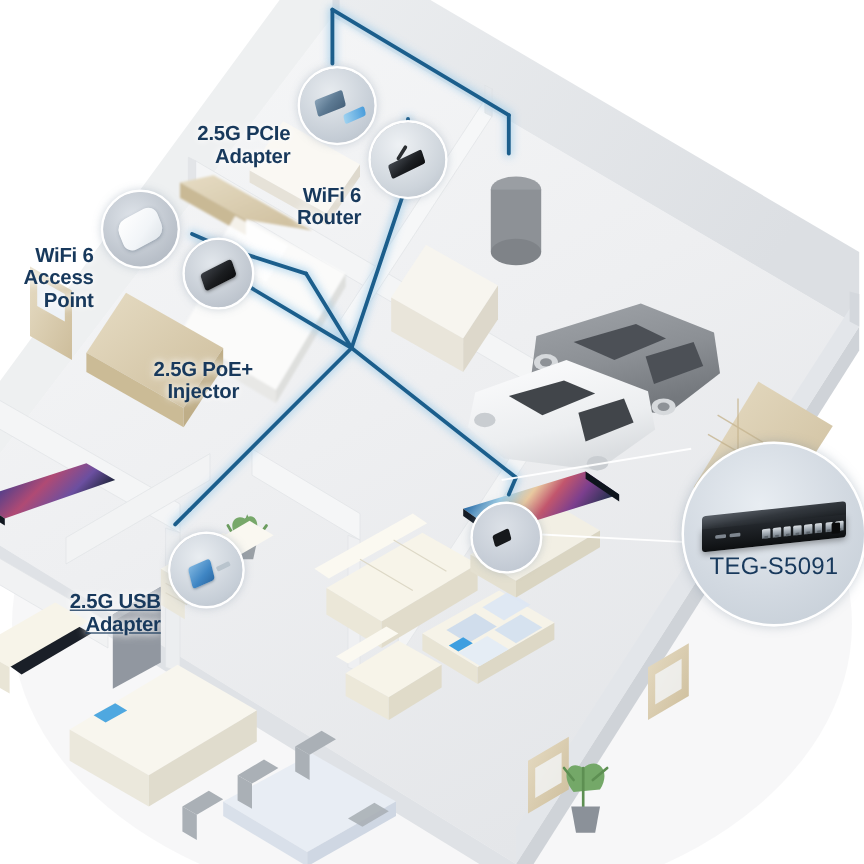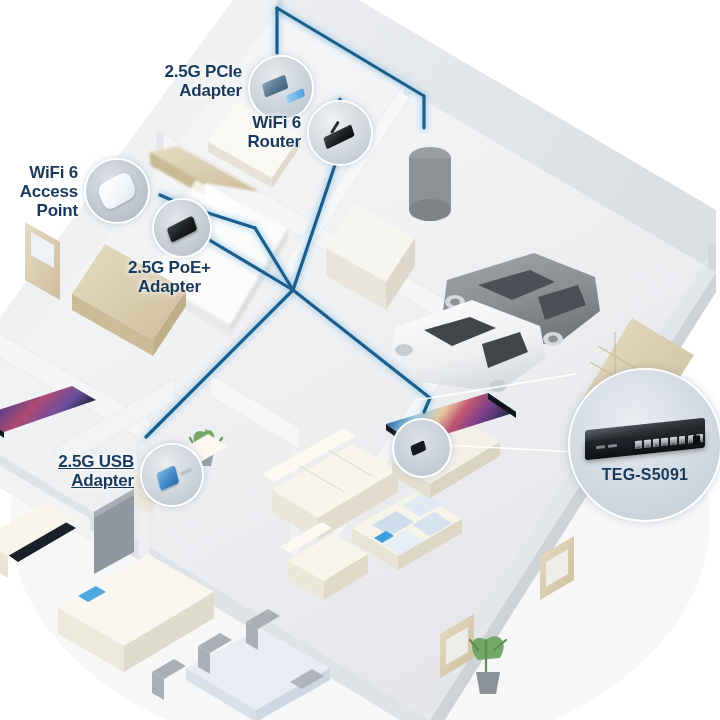--- a/index.html
+++ b/index.html
@@ -24,20 +24,21 @@
   .label {
     position: absolute;
     color: #18395c;
     font-size: 17px;
     font-weight: 700;
     line-height: 1.12;
     letter-spacing: -0.2px;
     text-shadow: 0 0 5px rgba(255,255,255,0.95), 0 0 10px rgba(255,255,255,0.9);
     white-space: pre-line;
     pointer-events: auto;
+    margin-top: 40px;
   }
   .label.right { text-align: right; }
   .label.center { text-align: center; }
 
   
   .callout {
     position: absolute;
     border-radius: 50%;
     border: 2px solid #ffffff;
     box-shadow: 0 0 7px rgba(120,140,160,0.35);
@@ -175,22 +176,22 @@
   }
   .sw-led { position: absolute; left: 9%; top: 32%; display:flex; gap: 3px;}
   .sw-led i { display:block; width: 9px; height: 2.5px; background: #7e868f; border-radius: 1px; }
   .sw-dc { position: absolute; right: 4%; top: 28%; width: 7px; height: 9px; background: #0a0b0c; border-radius: 1px; }
   .switch-label {
     position: absolute;
     left: 0; right: 0;
     bottom: 24%;
     text-align: center;
     color: #18395c;
-    font-size: 16px;
-    font-weight: 700;
+    font-size: 20px;
+    font-weight: 400;
     letter-spacing: 0.2px;
   }
 </style>
 </head>
 <body>
 
 <div id="scene">
 
   <div class="fp-layer">
   <svg class="fp" viewBox="0 0 720 720" xmlns="http://www.w3.org/2000/svg">
@@ -591,21 +592,21 @@
       </div>
       <div class="label right" style="left: 14px; top: 163px; width: 64px;">WiFi 6
 Access
 Point</div>
       <div class="callout" style="left: 152px; top: 198px; width: 56px; height: 56px;">
         <div class="inner" style="background: radial-gradient(circle at 40% 35%, rgb(226, 231, 236) 0%, rgb(191, 198, 207) 70%, rgb(174, 182, 191) 100%);">
           <div class="dev-box"></div>
         </div>
       </div>
       <div class="label center" style="left: 128px; top: 258px;">2.5G PoE+
-Adapter</div>
+Injector</div>
       <div class="callout" style="left: 140px; top: 443px; width: 60px; height: 60px;">
         <div class="inner" style="background: radial-gradient(circle at 40% 32%, rgb(233, 237, 241) 0%, rgb(198, 206, 215) 70%, rgb(180, 188, 197) 100%);">
           <div class="dev-usb-tip"></div>
           <div class="dev-usb-body"></div>
         </div>
       </div>
       <div class="label right" style="left: 50px; top: 452px; width: 84px; text-decoration: underline;">2.5G USB
 Adapter</div>
       <div class="callout" style="left: 392px; top: 418px; width: 56px; height: 56px;">
         <div class="inner" style="background: radial-gradient(circle at 45% 35%, rgba(235, 240, 245, 0.55) 0%, rgba(190, 200, 212, 0.45) 70%, rgba(170, 182, 196, 0.5) 100%);">

